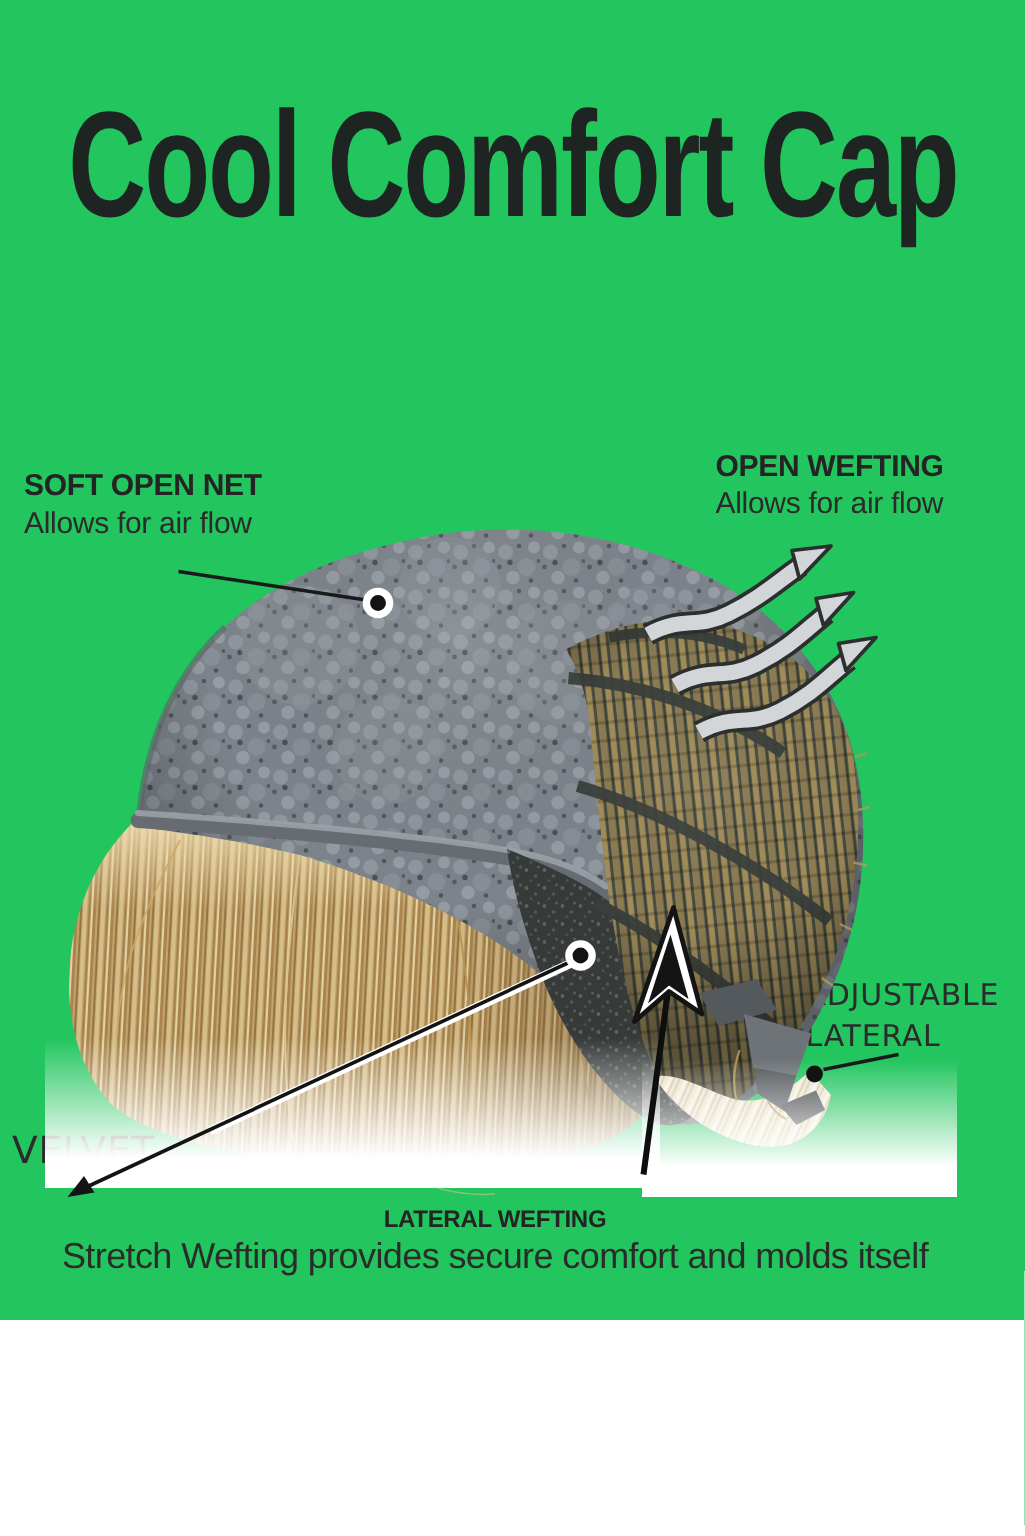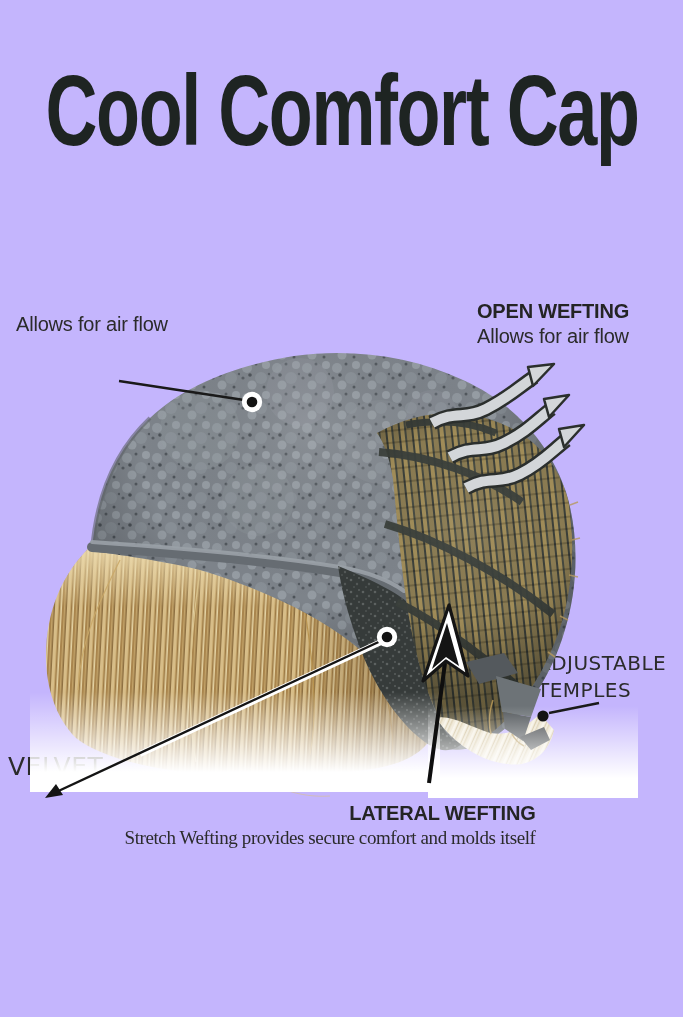--- a/index.html
+++ b/index.html
@@ -1,56 +1,57 @@
 <!DOCTYPE html>
 <html><head>
 <meta charset="utf-8">
 <style>
   html,body{margin:0;padding:0;background:#fff;}
   .page{
-    position:relative;width:683px;height:1017px;background:#c4b5fd;
+    position:relative;width:683px;height:880px;background:#22c55e;
     overflow:hidden;font-family:"Liberation Sans",sans-serif;color:#262626;
   }
   .title{
     position:absolute;top:60px;left:50%;margin:0;white-space:nowrap;
     font-size:100px;line-height:1;font-weight:bold;letter-spacing:-2px;
     color:#1e2422;transform:translateX(-50%) scaleX(.72);transform-origin:center top;
   }
   .label{position:absolute;}
   .label .h{font-weight:bold;font-size:20px;line-height:25px;letter-spacing:-.2px;color:#242424;}
   .label .s{font-size:20px;line-height:24px;letter-spacing:-.2px;color:#2b2b2b;}
   .lbl-soft-open-net{left:16px;top:312px;text-align:left;}
   .lbl-open-wefting{left:477px;top:299px;width:164px;text-align:left;}
   .geo{font-family:"DejaVu Sans",sans-serif;font-weight:500;color:#2b2b2b;}
   .lbl-adjustable{left:537px;top:650px;font-size:20px;line-height:27px;letter-spacing:.5px;}
   .lbl-velvet{left:8px;top:751px;font-size:25px;line-height:32px;letter-spacing:.5px;}
   .lbl-lateral{left:330px;top:801px;transform:translateX(-50%);text-align:center;white-space:nowrap;}
-  .lbl-lateral .h{font-size:20px;line-height:25px;text-align:right;}
-  .lbl-lateral .s{font-size:19px;line-height:24px;letter-spacing:-.4px;font-family:Liberation Serif, serif;}
+  .lbl-lateral .h{font-size:16px;line-height:25px;}
+  .lbl-lateral .s{font-size:24px;line-height:24px;letter-spacing:-.4px;}
   .art{position:absolute;left:0;top:0;pointer-events:none;}
 </style>
 </head>
 <body>
 
 <div class="page">
 
   <h1 class="title">Cool Comfort Cap</h1>
 
   <div class="label lbl-soft-open-net">
+    <div class="h">SOFT OPEN NET</div>
     <div class="s">Allows for air flow</div>
   </div>
 
   <div class="label lbl-open-wefting">
     <div class="h">OPEN WEFTING</div>
     <div class="s">Allows for air flow</div>
   </div>
 
   <div class="label geo lbl-adjustable">
     <div>ADJUSTABLE</div>
-    <div>TEMPLES</div>
+    <div>LATERAL</div>
   </div>
 
   <div class="label geo lbl-velvet">
     <div>VELVET</div>
   </div>
 
   <div class="label lbl-lateral">
     <div class="h">LATERAL WEFTING</div>
     <div class="s">Stretch Wefting provides secure comfort and molds itself</div>
   </div>

